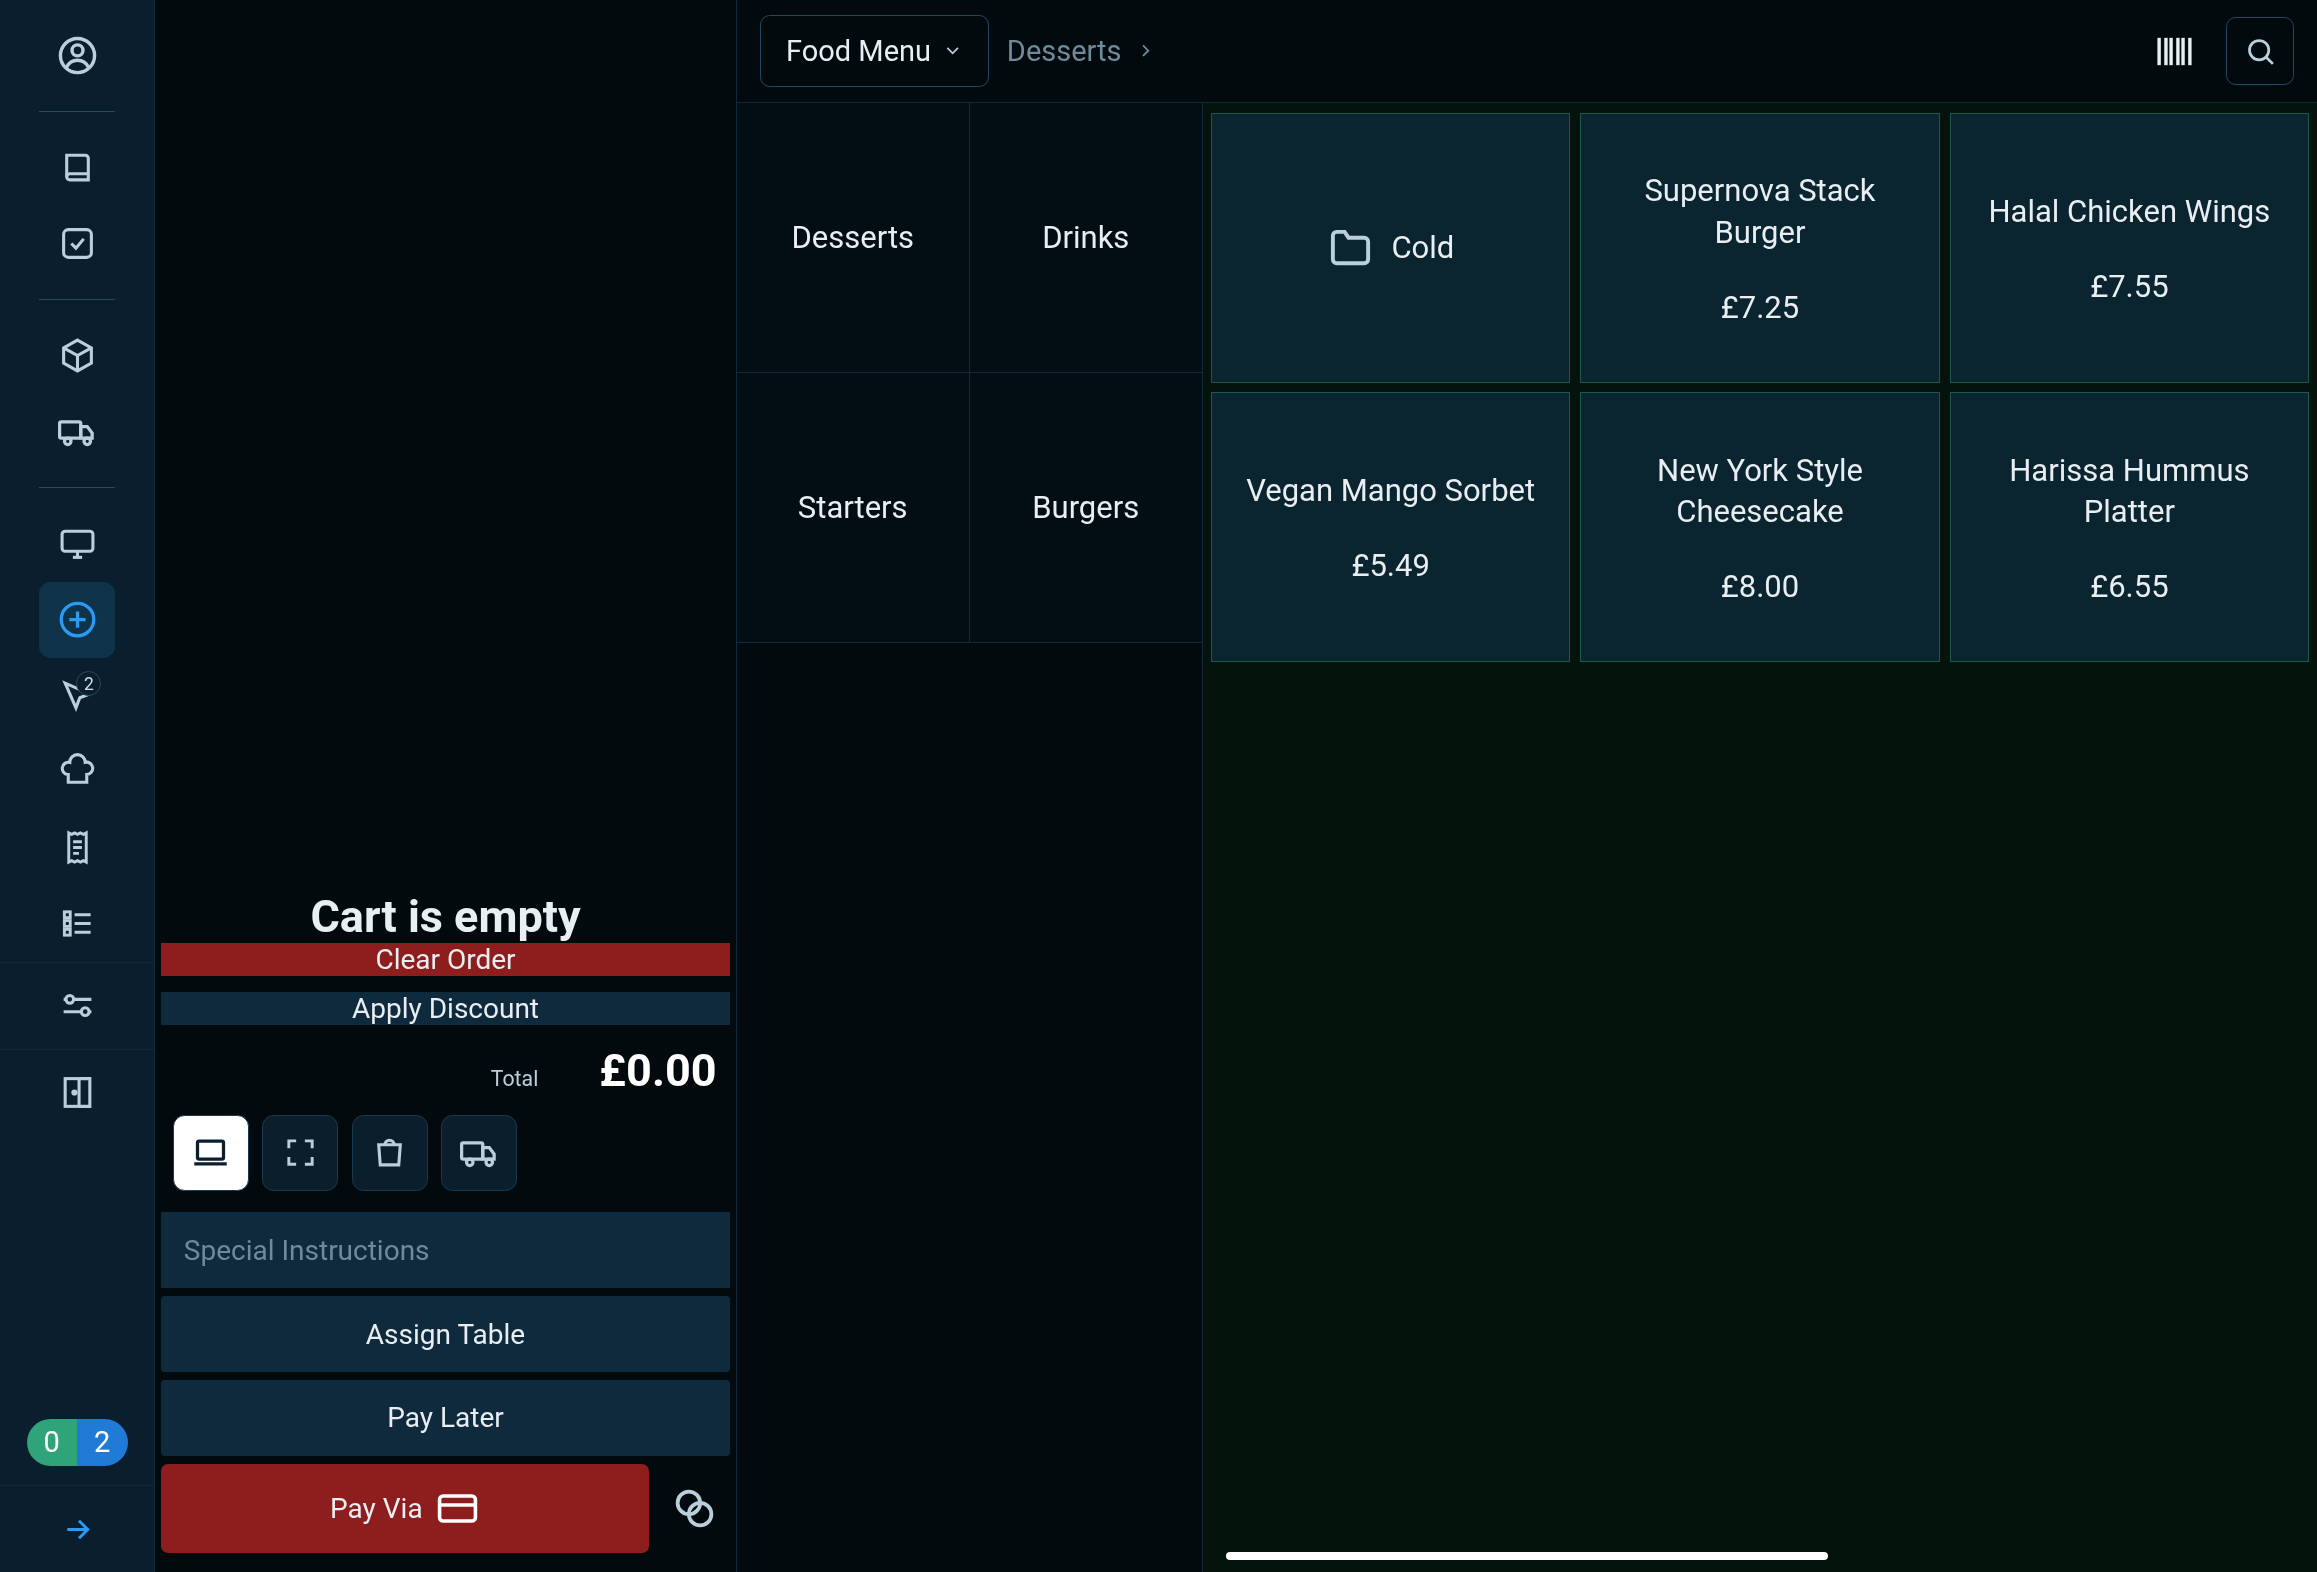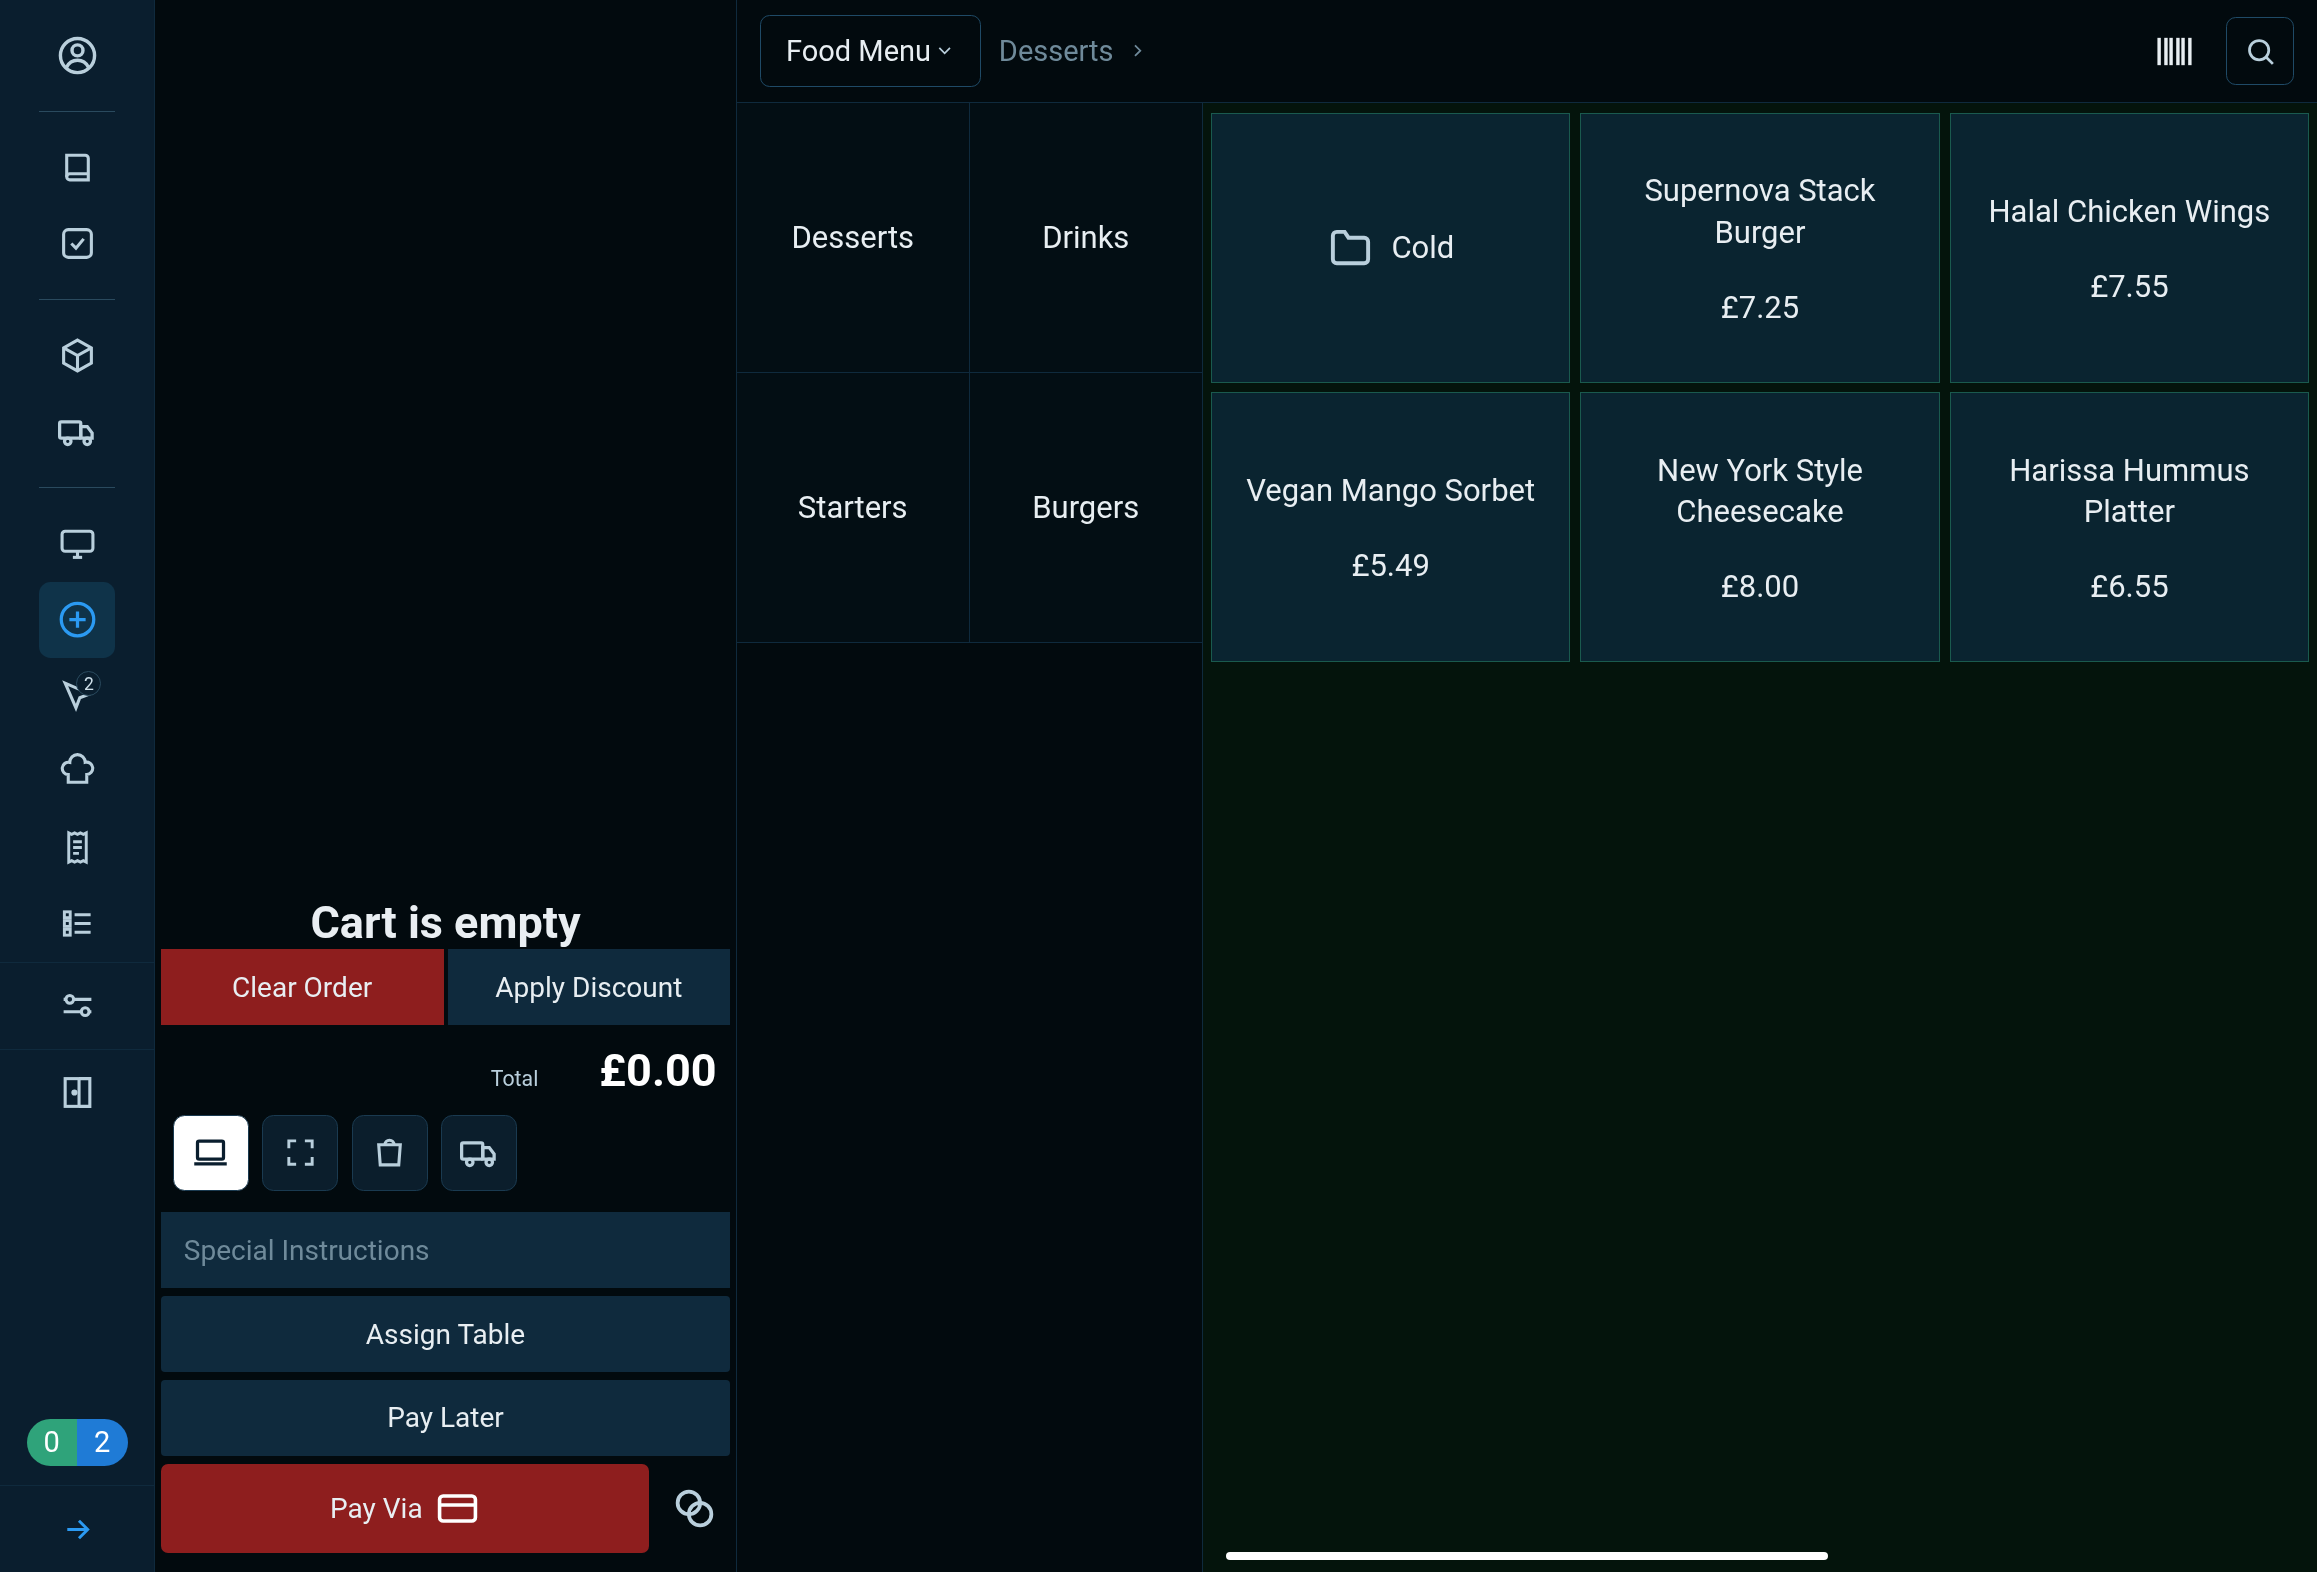--- a/index.html
+++ b/index.html
@@ -68,21 +68,21 @@
   }
   .cart-body {
     flex: 1;
     display: flex; align-items: flex-end; justify-content: center;
     padding-top: 427px;
   }
   .cart-body h1 {
     color: #e9eef2; font-size: 45px; font-weight: 700;
   }
   .cart-footer { padding: 0 0 9.7px 0; }
-  .cart-footer .row { display: flex; gap: 4px; padding: 0 5.8px 5.8px 5.8px; }
+  .cart-footer .row { display: flex; gap: 16px; padding: 0 5.8px 5.8px 5.8px; flex-direction: column; }
   .btn {
     flex: 1; height: 76px;
     display: flex; align-items: center; justify-content: center;
     font-size: 28px; color: #e8eef2;
     background: #0f2a3d; cursor: pointer; border: none;
     gap: 13.6px;
   }
   .btn.danger { background: #8e1e1e; }
   .btn.pay    { background: #8e1e1e; border-radius: 7px; height: 89px; }
   .btn.ghost  { background: #0f2a3d; }
@@ -130,21 +130,21 @@
     position: relative;
   }
   .menu-header {
     height: 103px; display: flex; align-items: center;
     padding: 0 23px; gap: 17.5px;
     border-bottom: 1px solid #0f2a3d;
   }
   .menu-dropdown {
     height: 72px; padding: 0 25px;
     border: 1.9px solid #1f4a66; border-radius: 9.7px;
-    display: flex; align-items: center; gap: 3px;
+    display: flex; align-items: center; gap: 11px;
     font-size: 29px; cursor: pointer;
   }
   .crumb {
     display: flex; align-items: center; gap: 13.6px;
     font-size: 29px; color: #6f8a9a;
   }
   .menu-header .spacer { flex: 1; }
   .barcode-icon, .search-btn {
     width: 68px; height: 68px; display: flex; align-items: center; justify-content: center;
   }

